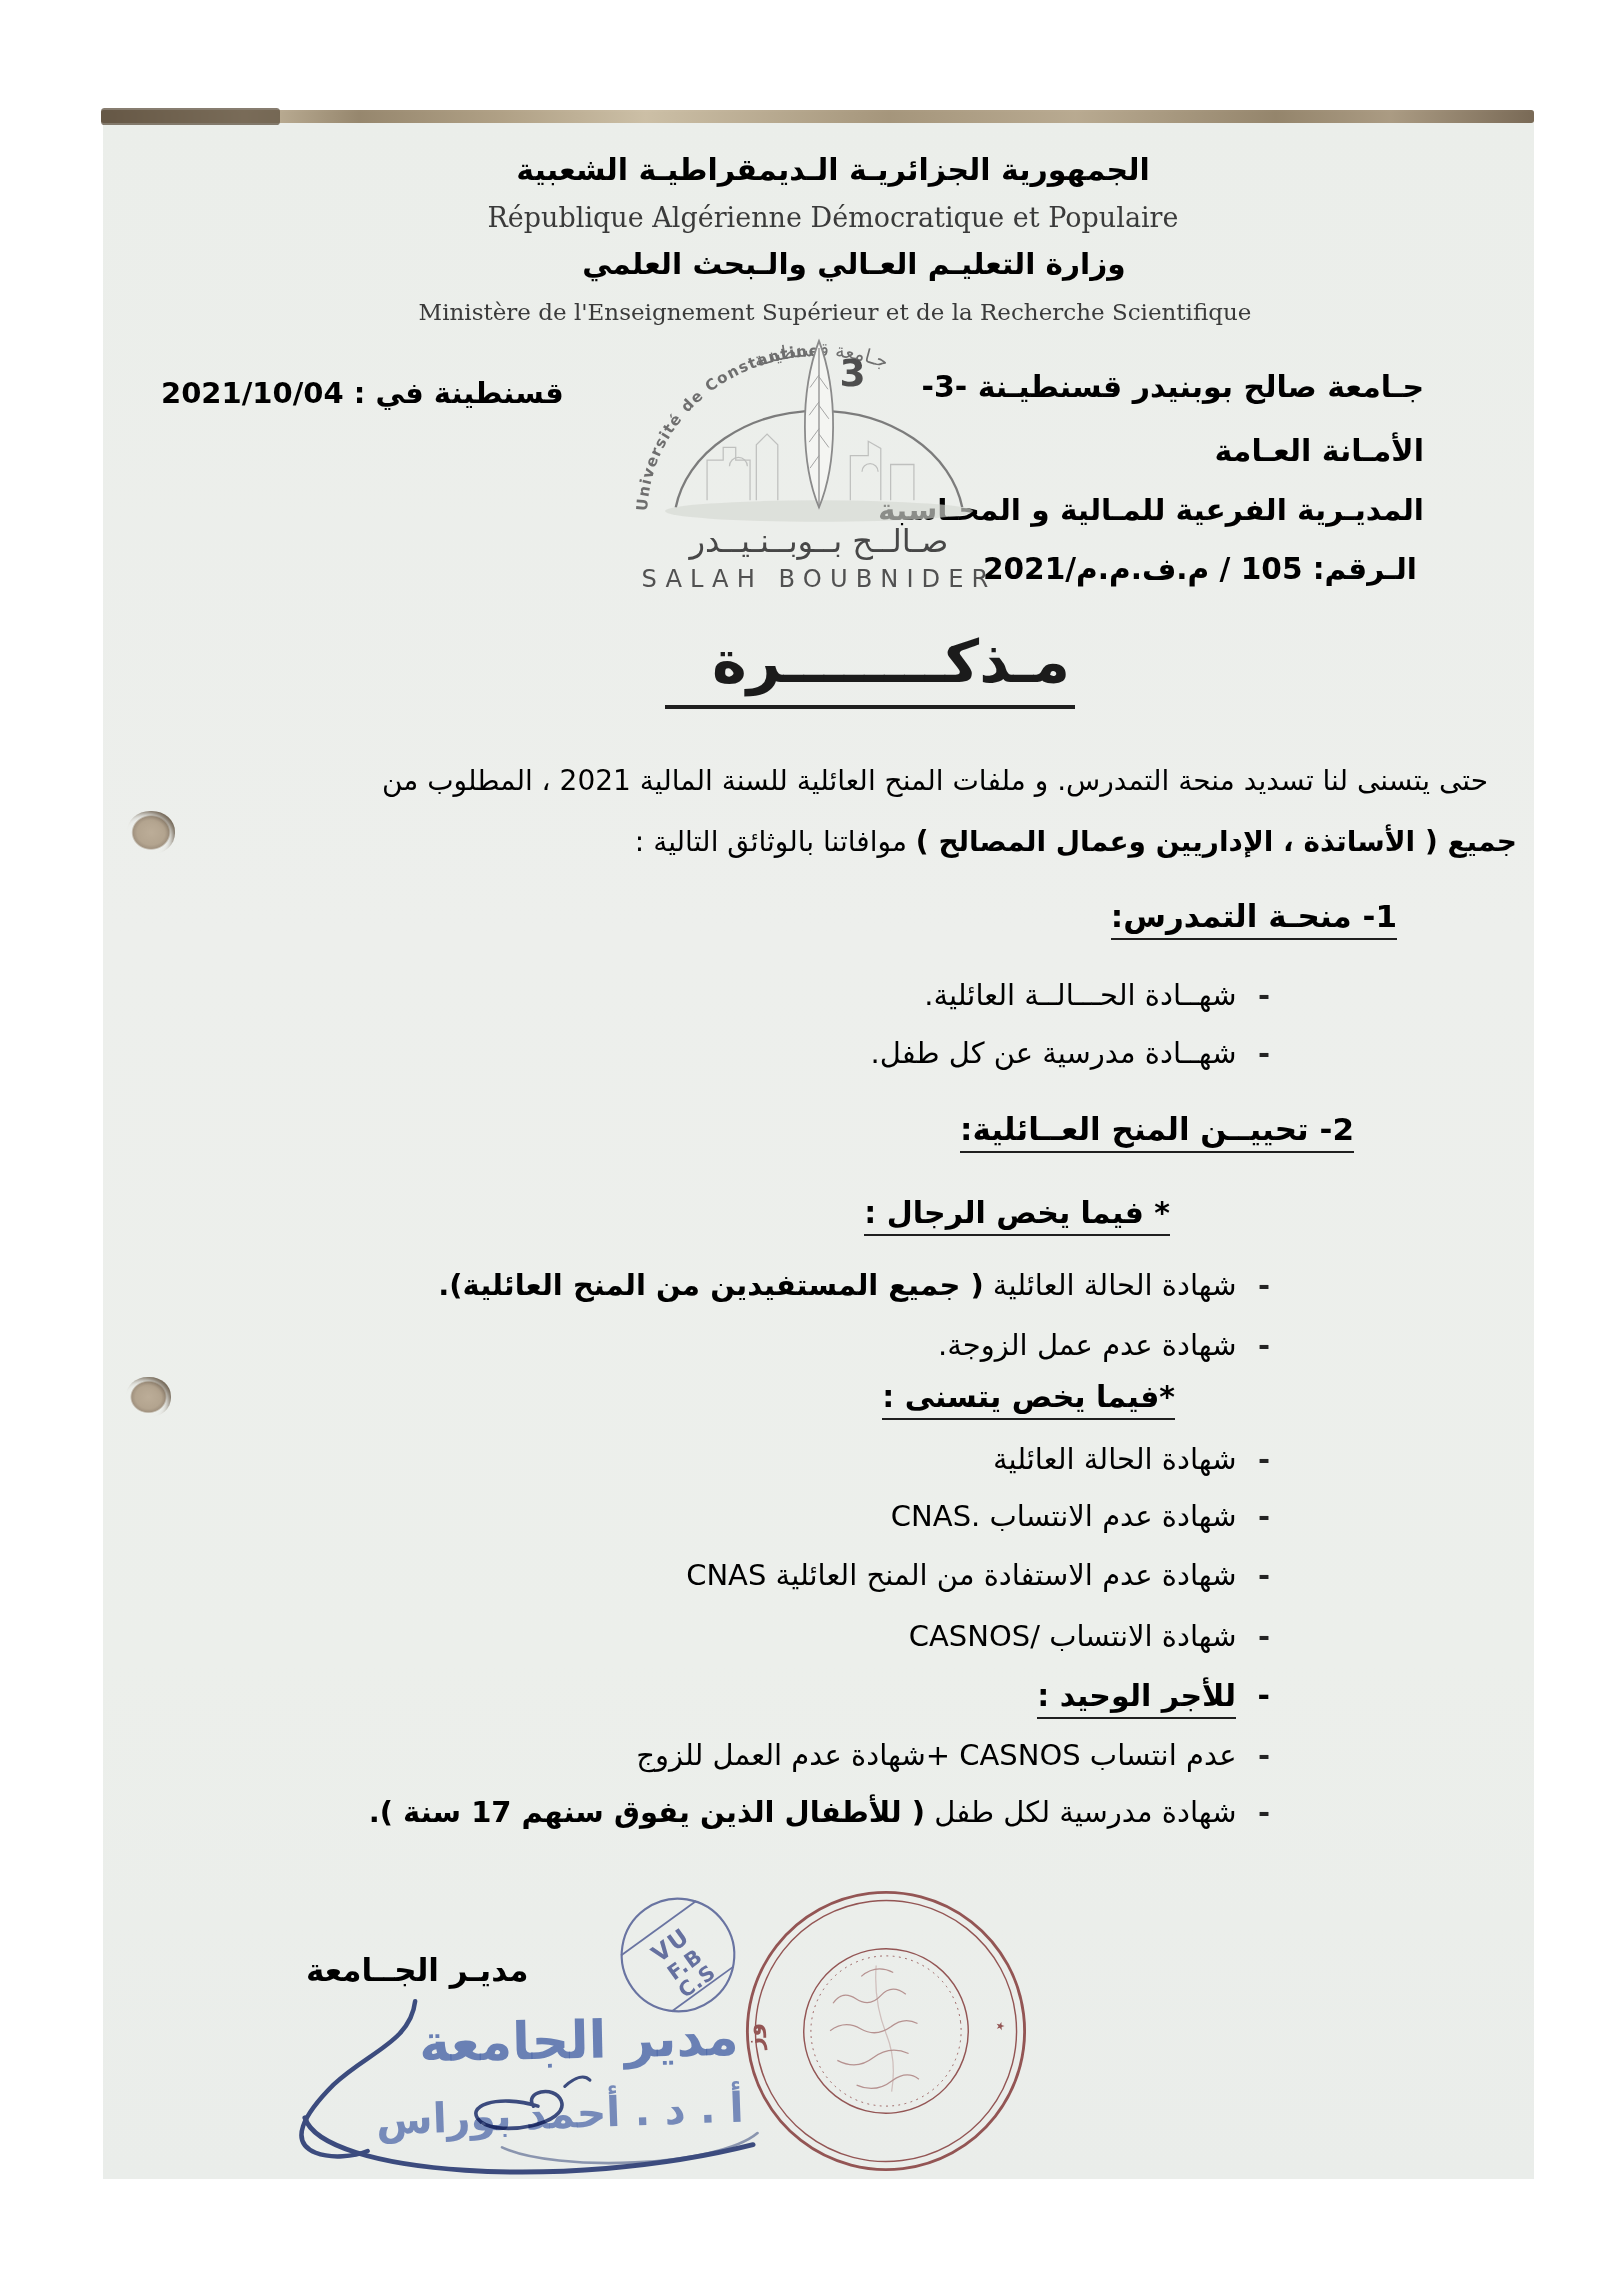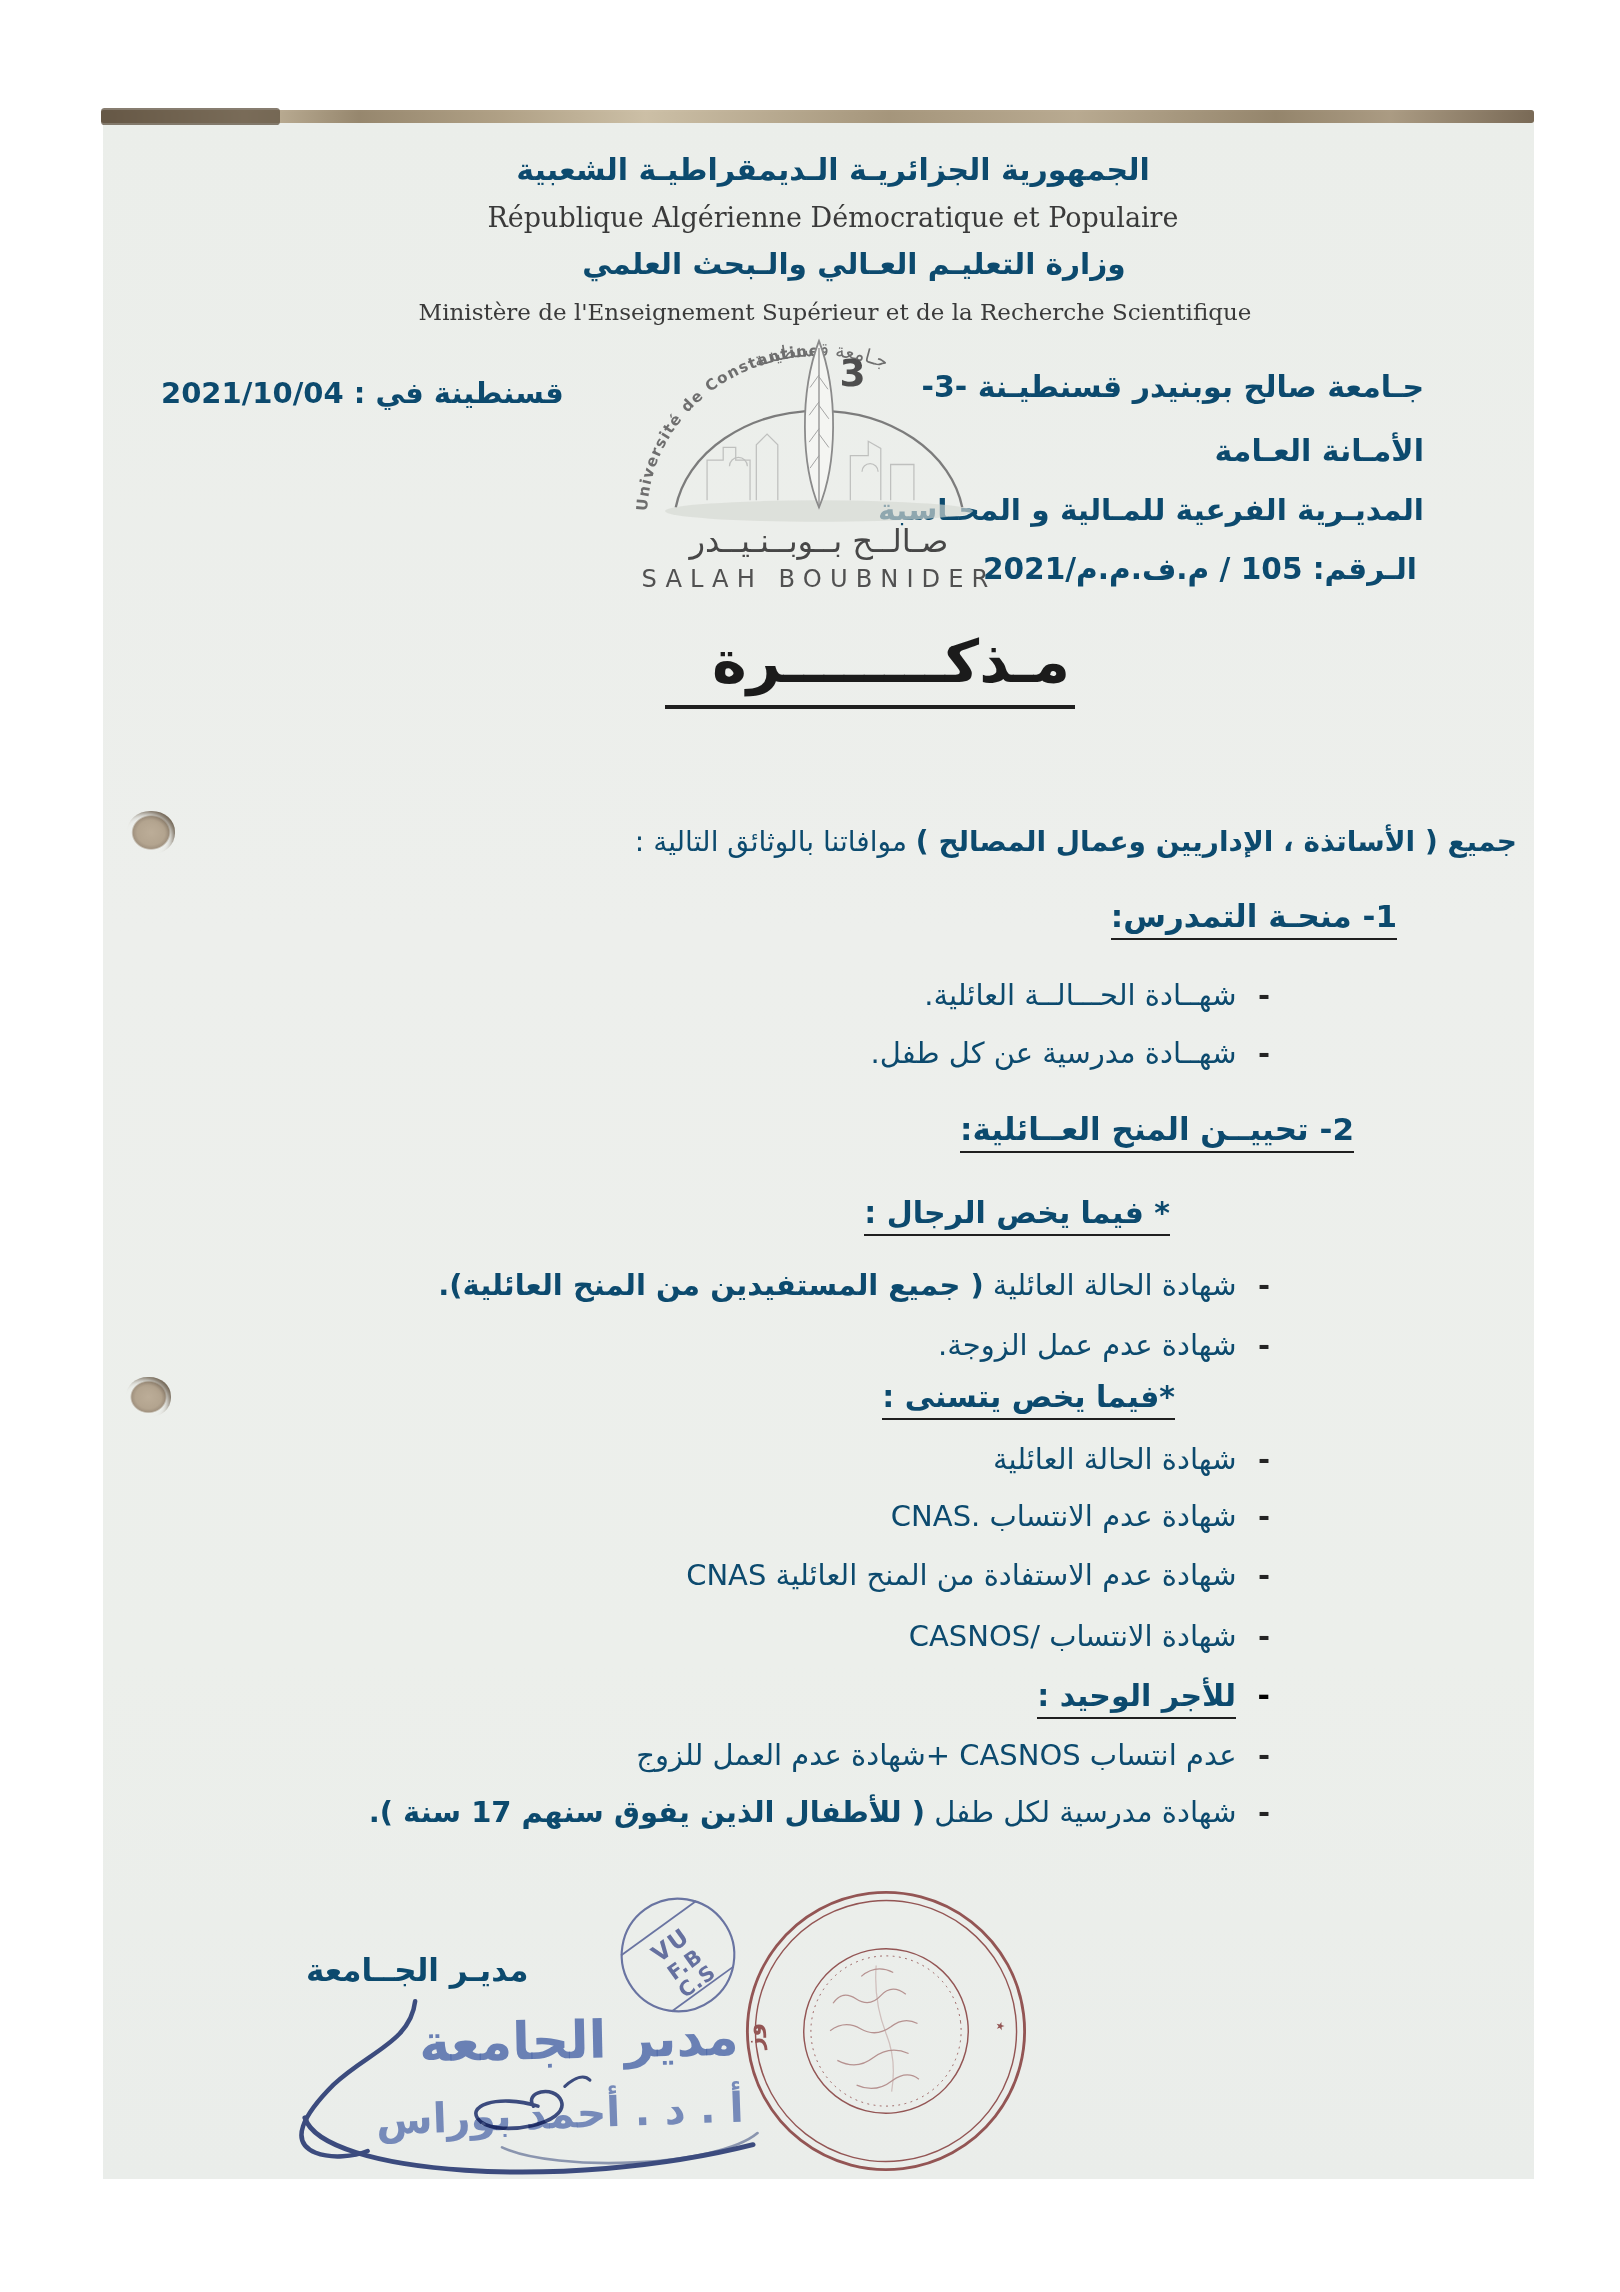--- a/index.html
+++ b/index.html
@@ -1,21 +1,21 @@
 <!DOCTYPE html>
 <html style="font-size:14.3px"><head>
 <meta charset="utf-8">
 <style>
   html,body{margin:0;padding:0;background:#ffffff;}
   #canvas{position:relative;width:1620px;height:2293px;background:#ffffff;overflow:hidden;
           font-family:"DejaVu Sans",sans-serif;}
   #paper{position:absolute;left:103px;top:112px;width:1431px;height:2067px;
          background:linear-gradient(180deg,#ebeeea 0%,#edefec 40%,#ecefeb 75%,#eaedea 100%);}
   .abs{position:absolute;}
-  .ar{direction:rtl;unicode-bidi:plaintext;color:#0c4a6e;white-space:nowrap;font-family:"DejaVu Sans",sans-serif;}
+  .ar{direction:rtl;unicode-bidi:plaintext;color:#000000;white-space:nowrap;font-family:"DejaVu Sans",sans-serif;}
   .fr{color:#3a3a3a;white-space:nowrap;font-family:"DejaVu Serif","Liberation Serif",serif;}
   .b{font-weight:bold;}
   .u{border-bottom:2.7px solid #1f1f1f;padding-bottom:3.6px;}
   .center{transform:translateX(-50%);}
   .item{display:flex;direction:rtl;align-items:flex-start;}
   .item .dash{font-weight:bold;margin-inline-end:21.5px;}
   .scanband{position:absolute;left:101px;top:110px;width:1433px;height:12.5px;border-radius:2.7px;opacity:.92;
     background:linear-gradient(90deg,#6f5e49 0%,#93826a 4%,#c3b499 10%,#8f7e63 18%,#ab9a7d 28%,#c9bba0 38%,#9f8e72 55%,#b4a489 68%,#8d7c61 82%,#a5947a 90%,#6f5e49 100%);}
   .scanband-blob{position:absolute;left:101px;top:108px;width:179px;height:17px;border-radius:3.6px;
     background:#5f5140;opacity:.75;}
@@ -73,20 +73,21 @@
       <line x1="220" y1="20" x2="220" y2="198" stroke="#8a8a8a" stroke-width="1.4"></line>
       <path d="M220,50 l-10,14 M220,80 l-11,15 M220,110 l-11,15 M220,140 l-10,14 M220,52 l10,14 M220,84 l11,15 M220,116 l11,15" stroke="#9a9a9a" stroke-width="1" fill="none"></path>
     </g>
     <text x="243" y="62" font-size="42" fill="#4e4e4e" font-weight="bold">3</text>
     <text x="220" y="248" font-size="36" fill="#474747" text-anchor="middle" direction="rtl" letter-spacing="4">صـالــح بــوبــنـيــدر</text>
     <text x="220" y="287" font-size="27" fill="#515151" text-anchor="middle" letter-spacing="9" font-family="DejaVu Serif, Liberation Serif, serif">SALAH BOUBNIDER</text>
   </svg>
 
   <div class="abs ar b" style="left:665px;top:627px;font-size:59px;color:#1b1b1b;border-bottom:4.5px solid #1f1f1f;padding:0 5.4px 9px 47px;">مـذكــــــــرة</div>
 
+  <div class="abs ar" style="right:132px;top:764px;font-size:28px;">حتى يتسنى لنا تسديد منحة التمدرس. و ملفات المنح العائلية للسنة المالية 2021 ، المطلوب من</div>
   <div class="abs ar" style="right:103px;top:825px;font-size:28px;"><span class="b">جميع ( الأساتذة ، الإداريين وعمال المصالح )</span><span> موافاتنا بالوثائق التالية :</span></div>
 
   <div class="abs ar b" style="right:223px;top:898px;font-size:31px;"><span class="u">1- منحـة التمدرس:</span></div>
 
   <div class="abs item" style="right:350px;top:978px;font-size:29px;color:#242424;">
     <span class="dash">-</span>
     <span class="ar">شهــادة الحـــالــة العائلية.</span>
   </div>
   <div class="abs item" style="right:350px;top:1036px;font-size:29px;color:#242424;">
     <span class="dash">-</span>

